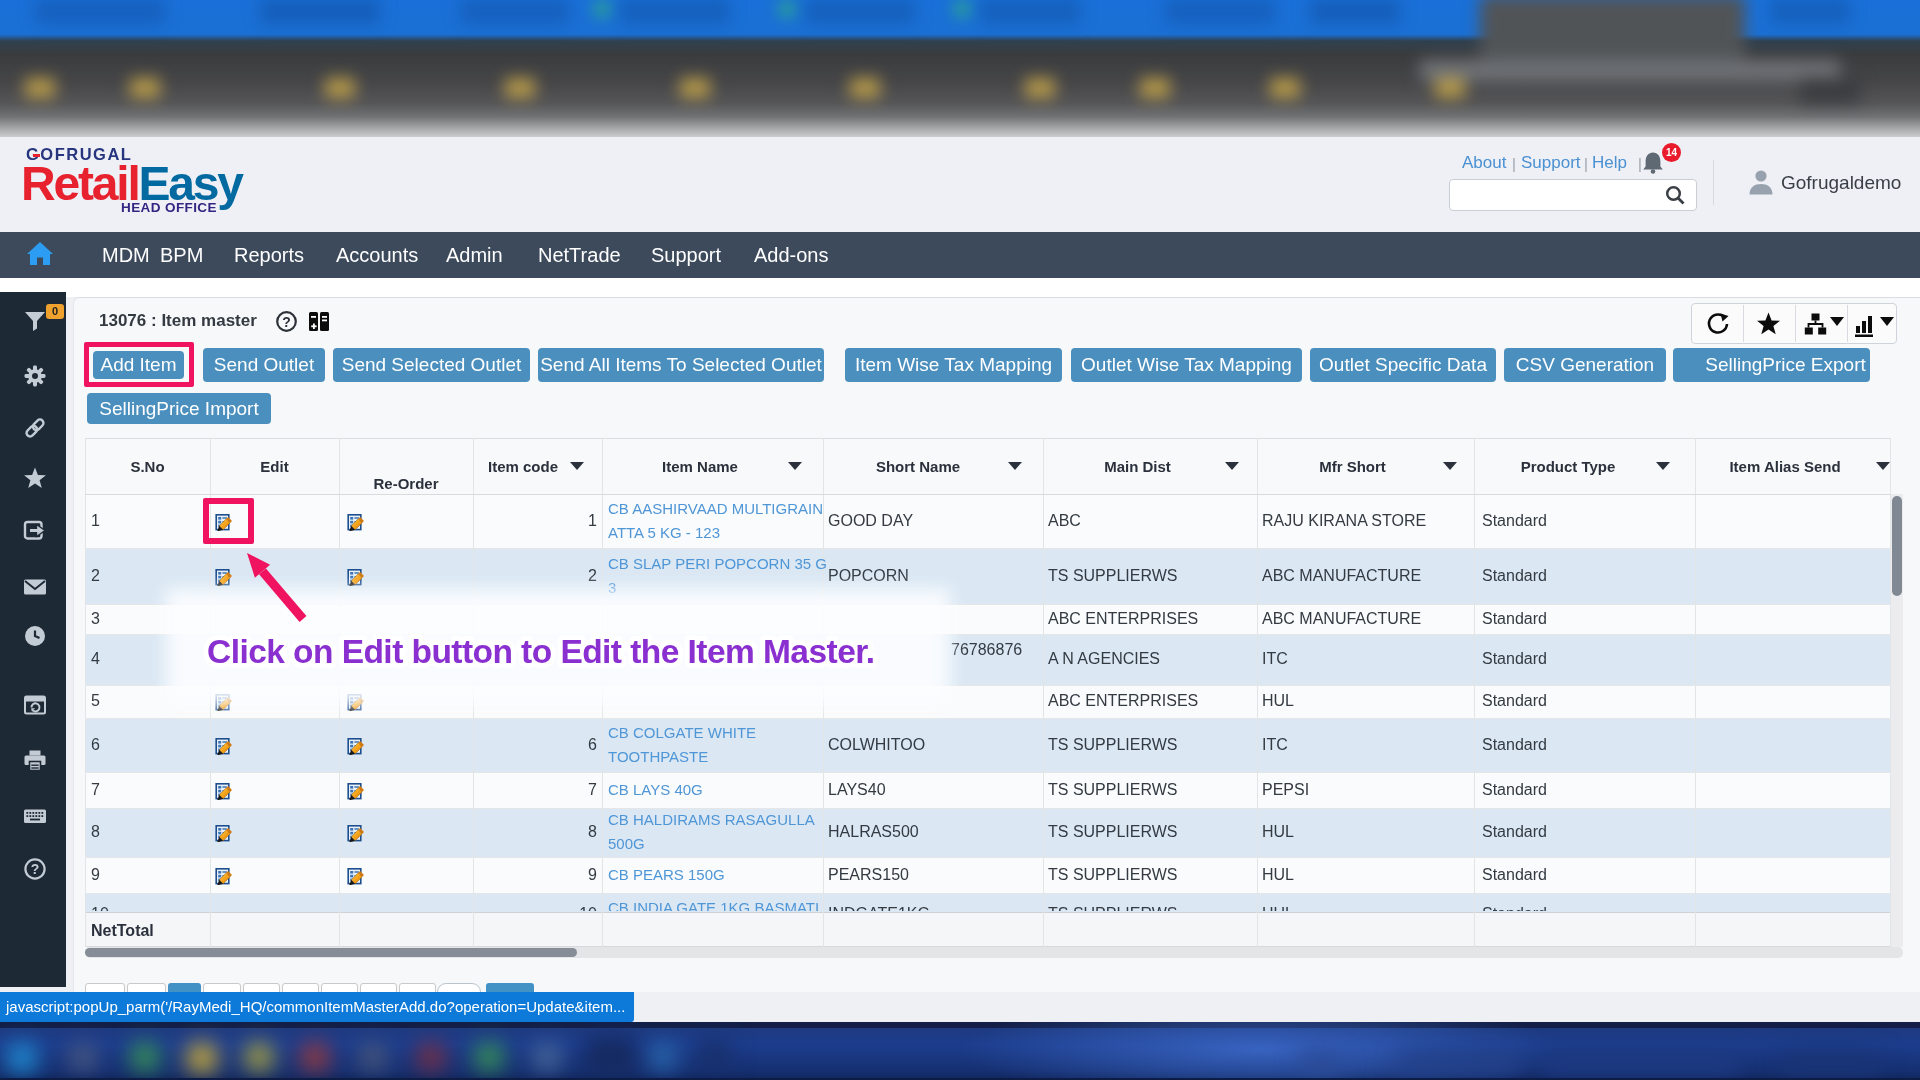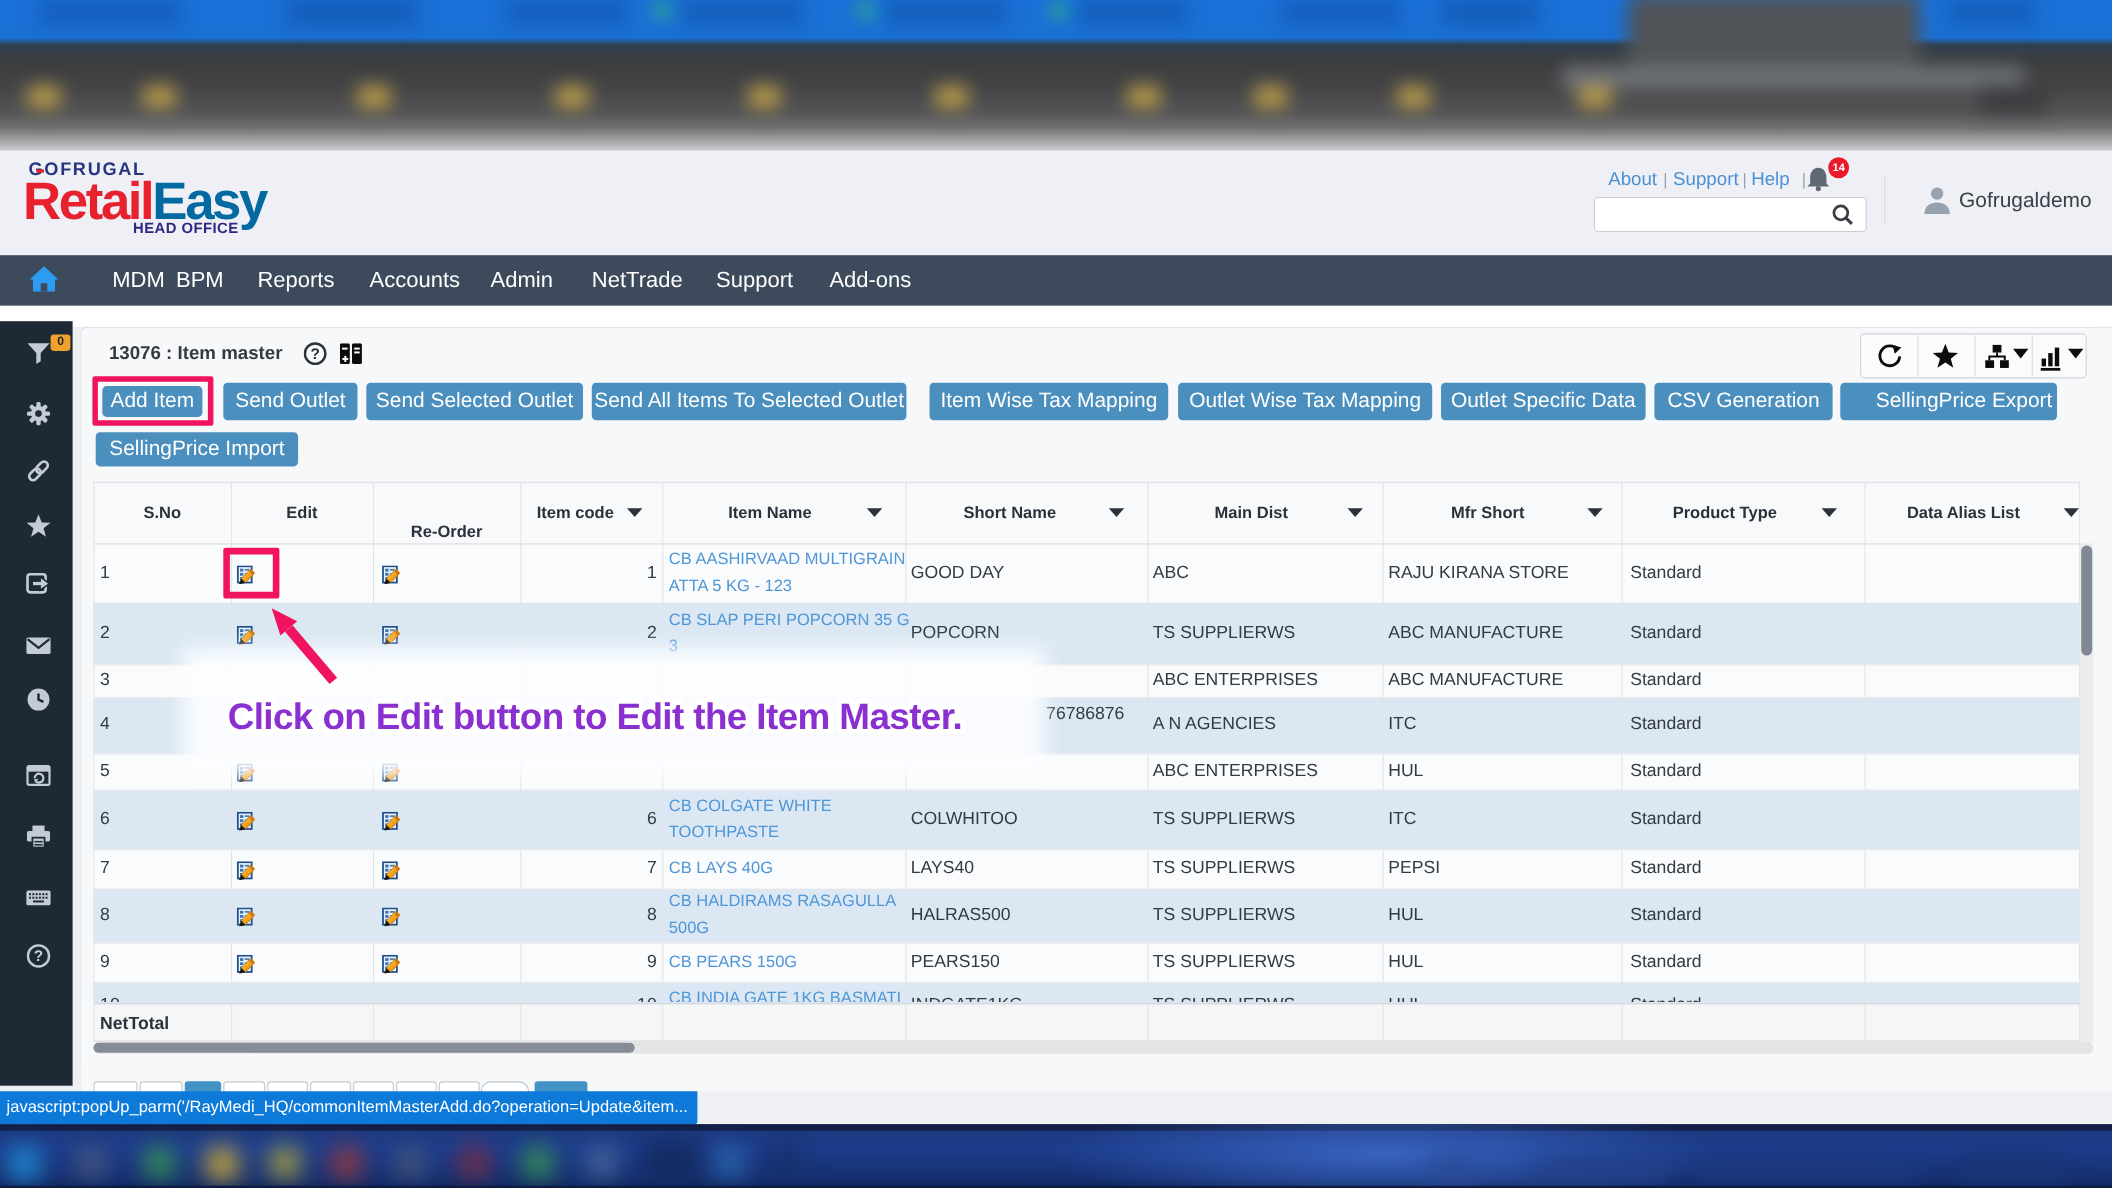--- a/index.html
+++ b/index.html
@@ -295,21 +295,21 @@
 
 <div class="hdr" style="left:85px;top:458px;width:125px;text-align:center;">S.No</div>
 <div class="hdr" style="left:210px;top:458px;width:129px;text-align:center;">Edit</div>
 <div class="hdr" style="left:339px;top:475px;width:134px;text-align:center;">Re-Order</div>
 <div class="hdr" style="left:473px;top:458px;width:100px;text-align:center;">Item code</div>
 <div class="hdr" style="left:640px;top:458px;width:120px;text-align:center;">Item Name</div>
 <div class="hdr" style="left:855px;top:458px;width:126px;text-align:center;">Short Name</div>
 <div class="hdr" style="left:1090px;top:458px;width:95px;text-align:center;">Main Dist</div>
 <div class="hdr" style="left:1305px;top:458px;width:95px;text-align:center;">Mfr Short</div>
 <div class="hdr" style="left:1505px;top:458px;width:126px;text-align:center;">Product Type</div>
-<div class="hdr" style="left:1725px;top:458px;width:120px;text-align:center;">Data Alias List</div>
+<div class="hdr" style="left:1725px;top:458px;width:120px;text-align:center;">Item Alias Send</div>
 <div class="caret" style="left:570px;top:462px;"></div>
 <div class="caret" style="left:788px;top:462px;"></div>
 <div class="caret" style="left:1008px;top:462px;"></div>
 <div class="caret" style="left:1225px;top:462px;"></div>
 <div class="caret" style="left:1443px;top:462px;"></div>
 <div class="caret" style="left:1656px;top:462px;"></div>
 <div class="caret" style="left:1876px;top:462px;"></div>
 
 <svg width="0" height="0" style="position:absolute;">
   <defs>

